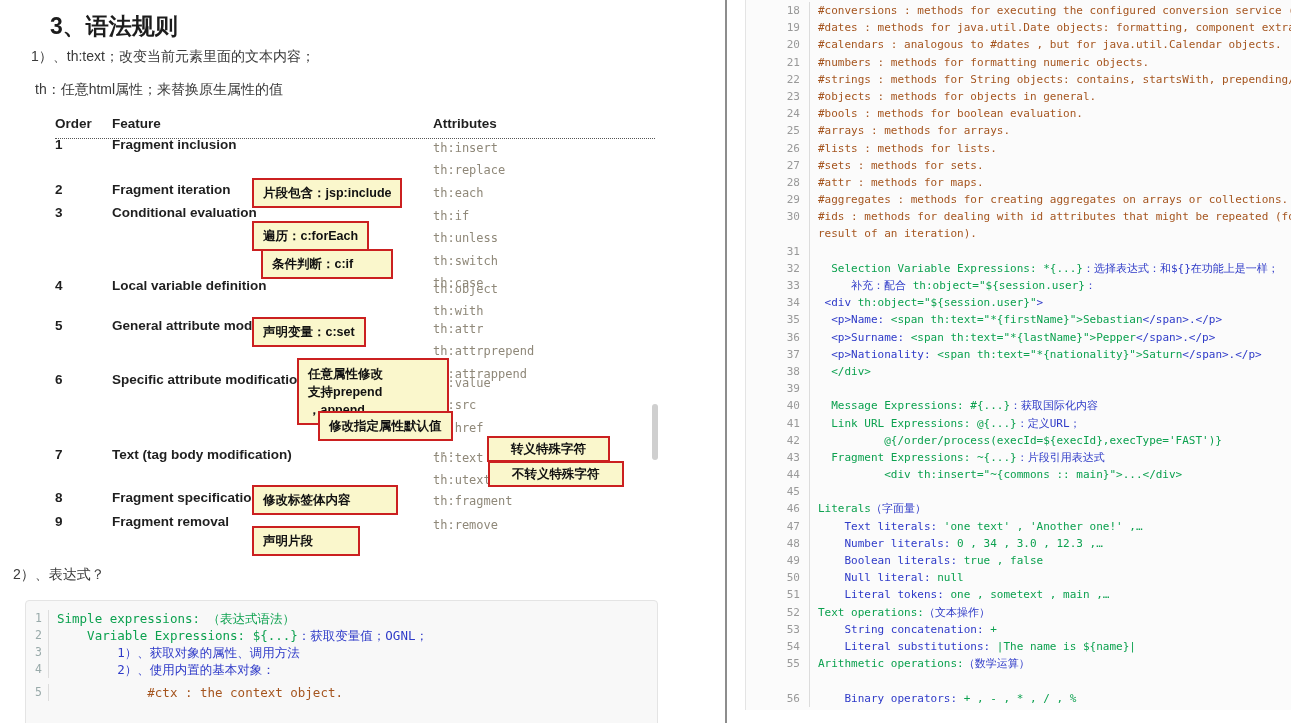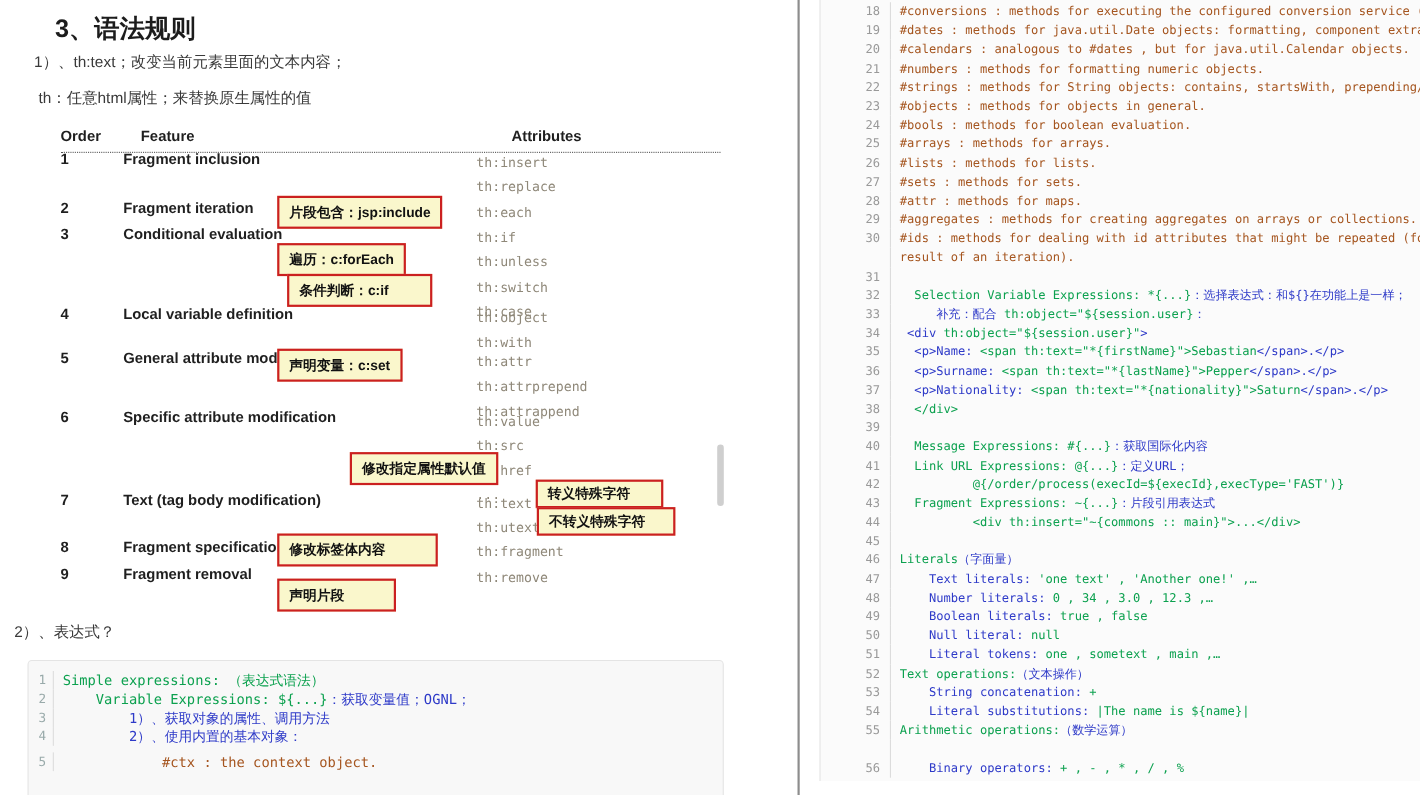--- a/index.html
+++ b/index.html
@@ -12,40 +12,40 @@
 
   
   #left-pane{position:absolute;left:0;top:0;width:726px;height:723px;overflow:hidden;}
   .h-title{position:absolute;left:50px;top:11px;font-size:23px;font-weight:bold;color:#1c1c1c;}
   .para1{position:absolute;left:31px;top:48px;font-size:14px;color:#3a3a3a;}
   .para2{position:absolute;left:35px;top:81px;font-size:14px;color:#3a3a3a;}
   .para3{position:absolute;left:13px;top:566px;font-size:14px;color:#3a3a3a;}
 
   #feature-table{position:absolute;left:55px;top:116px;width:600px;height:430px;font-size:13.5px;}
   .thead{display:grid;grid-template-columns:57px 321px auto;font-weight:bold;color:#1f1f1f;
-         border-bottom:1px dotted #555;padding-bottom:7px;gap:16px;}
+         border-bottom:1px dotted #555;padding-bottom:7px;}
   .trow{position:absolute;left:0;width:600px;display:grid;grid-template-columns:57px 321px auto;}
   .order{font-weight:bold;color:#1f1f1f;}
   .feature{font-weight:bold;color:#1f1f1f;white-space:nowrap;position:relative;}
   .attrs{font-family:"DejaVu Sans Mono",monospace;font-size:12px;color:var(--attr);line-height:22.4px;white-space:nowrap;}
   .note{position:absolute;border:2px solid var(--noteb);background:var(--notebg);
         font-size:12.5px;font-weight:bold;color:#111;padding:5px 9px 4px 9px;line-height:17px;
         white-space:nowrap;z-index:3;margin-top:42px;}
   .r1{top:21px;}  .r2{top:66px;}  .r3{top:89px;}  .r4{top:162px;}
   .r5{top:202px;} .r6{top:256px;} .r7{top:331px;} .r8{top:374px;} .r9{top:398px;}
   .r1 .note{left:197px;top:-1px;min-width:136px;}
   .r2 .note{left:197px;top:-3px;min-width:102px;}
   .r3 .note{left:206px;top:2px;min-width:132px;}
   .r4 .note{left:197px;top:-3px;min-width:104px;}
   .r5 .note{left:242px;top:-2px;min-width:152px;line-height:18px;}
   .r6 .note{left:263px;top:-3px;}
   .r7 .note{left:197px;top:-4px;min-width:146px;}
   .r8 .note{left:197px;top:-6px;min-width:108px;}
   .xnote{position:absolute;border:2px solid var(--noteb);background:var(--notebg);
-         font-size:12.5px;font-weight:bold;color:#111;padding:3px 9px;line-height:16px;white-space:nowrap;z-index:3;}
+         font-size:12.5px;font-weight:bold;color:#111;padding:3px 22px;line-height:16px;white-space:nowrap;z-index:3;}
   .xnote-0{left:432px;top:-11px;min-width:116px;}
   .xnote-1{left:433px;top:14px;min-width:126px;}
 
   #left-scroll-thumb{position:absolute;left:652px;top:404px;width:6px;height:56px;background:#cfcfcf;border-radius:3px;}
 
   
   .codeblock{font-family:"DejaVu Sans Mono",monospace;}
   #left-code{position:absolute;left:25px;top:600px;width:633px;height:140px;background:#f8f8f8;
              border:1px solid #e4e4e4;border-radius:4px;padding-top:9px;overflow:hidden;font-size:12.5px;}
   #left-code .cline{display:flex;line-height:17px;height:17px;}
@@ -129,20 +129,25 @@
             </div>
           </div>
           <div class="trow r5">
             <span class="order">5</span>
             <span class="feature">General attribute modification</span>
             <span class="attrs">
               <div>th:attr</div>
               <div>th:attrprepend</div>
               <div>th:attrappend</div>
             </span>
+            <div class="note">
+              <div>任意属性修改</div>
+              <div>支持prepend</div>
+              <div>，append</div>
+            </div>
           </div>
           <div class="trow r6">
             <span class="order">6</span>
             <span class="feature">Specific attribute modification</span>
             <span class="attrs">
               <div>th:value</div>
               <div>th:src</div>
               <div>th:href</div>
               <div>...</div>
             </span>

